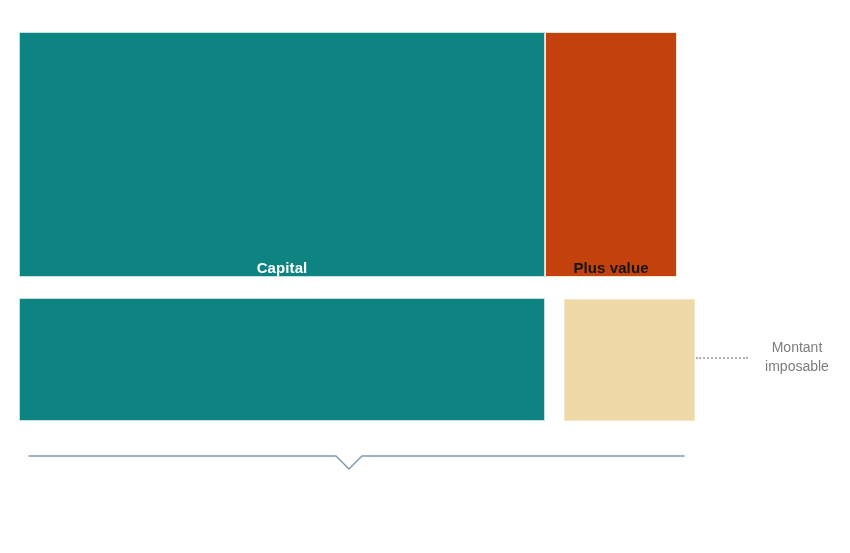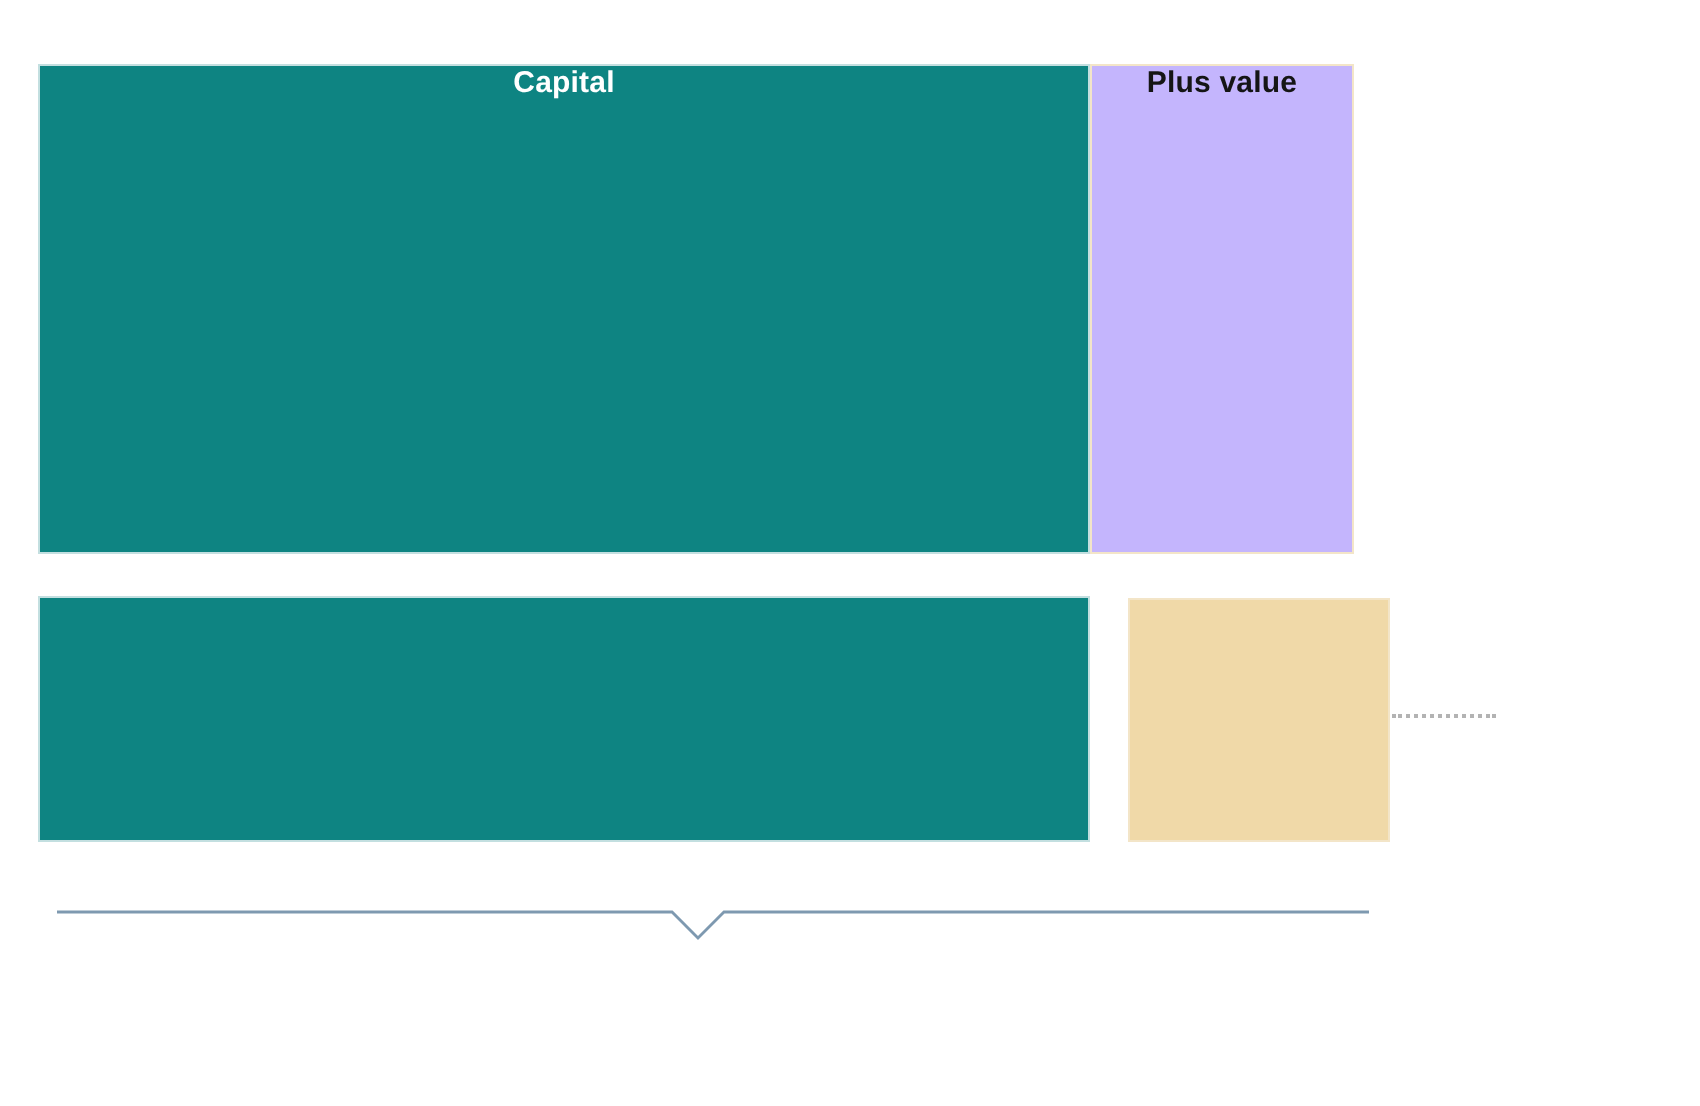--- a/index.html
+++ b/index.html
@@ -10,21 +10,21 @@
     position: relative;
     width: 850px;
     height: 553px;
     background: #ffffff;
     overflow: hidden;
   }
 
   .rect {
     position: absolute;
     display: flex;
-    align-items: flex-start;
+    align-items: flex-end;
     justify-content: center;
     text-align: center;
   }
   .rect.teal  { border: 1px solid #c3dfe0; }
   .rect.beige { border: 1px solid #f3e5c8; }
 
   .rect-label {
     font-size: 15px;
     font-weight: bold;
     letter-spacing: 0.1px;
@@ -71,29 +71,30 @@
 </style>
 </head>
 <body>
 
 <div class="canvas">
 
   <div class="rect teal" id="capital-row1" style="background-color: rgb(14, 132, 130);">
     <span class="rect-label">Capital</span>
   </div>
 
-  <div class="rect beige" id="plusvalue-row1" style="background-color: #c4b5fd;">
+  <div class="rect beige" id="plusvalue-row1" style="background-color: #c2410c;">
     <span class="rect-label">Plus value</span>
   </div>
 
   <div class="rect teal" id="capital-row2" style="background-color: rgb(14, 132, 130);"></div>
 
   <div class="rect beige" id="plusvalue-row2" style="background-color: rgb(240, 217, 168);"></div>
 
   <div class="leader" style="border-top-color: rgb(179, 179, 179);"></div>
 
+  <div class="note" id="montant-note" style="color: rgb(124, 124, 124);">Montant imposable</div>
 
   <svg class="bracket" viewBox="0 0 657 26" aria-hidden="true">
     <path d="M 0.5 8 L 308 8 L 321 21 L 334 8 L 656.5 8" style="stroke: rgb(126, 153, 176);"></path>
   </svg>
 
 
 </div>
 
 </body></html>

